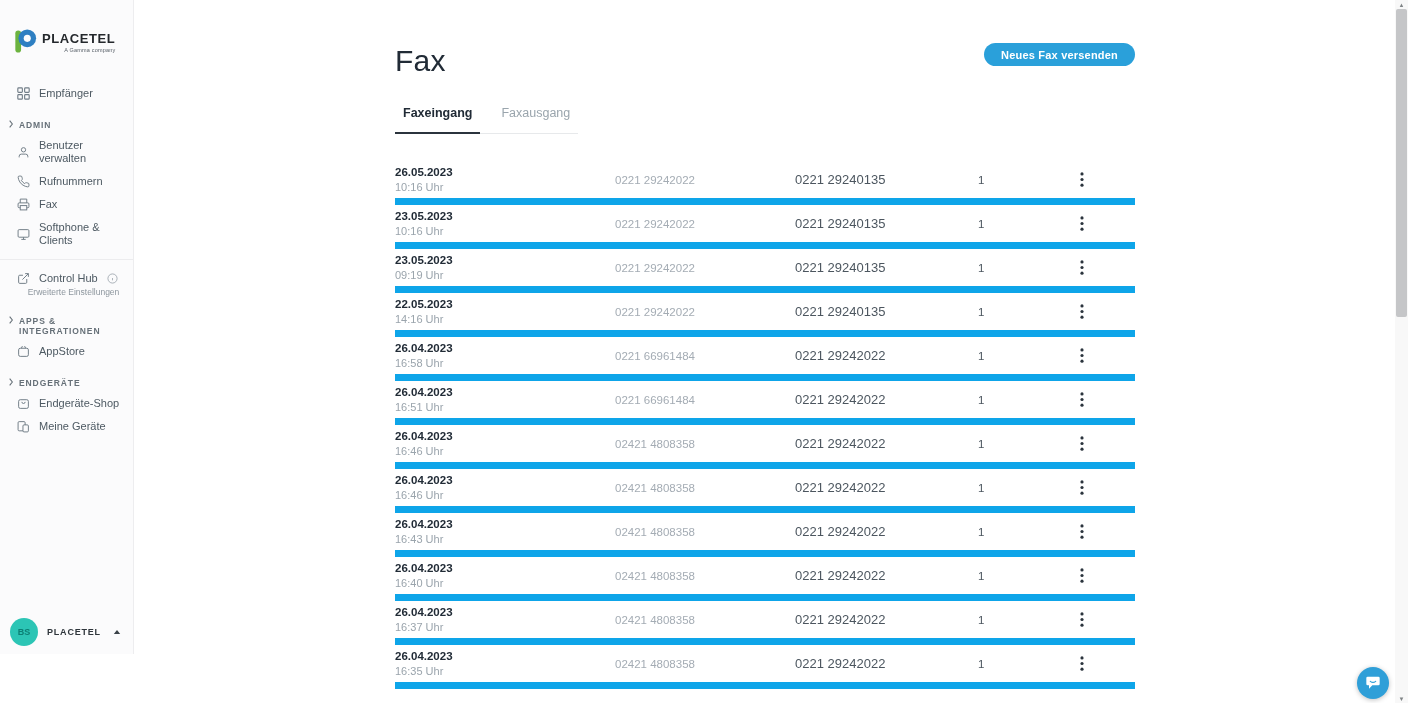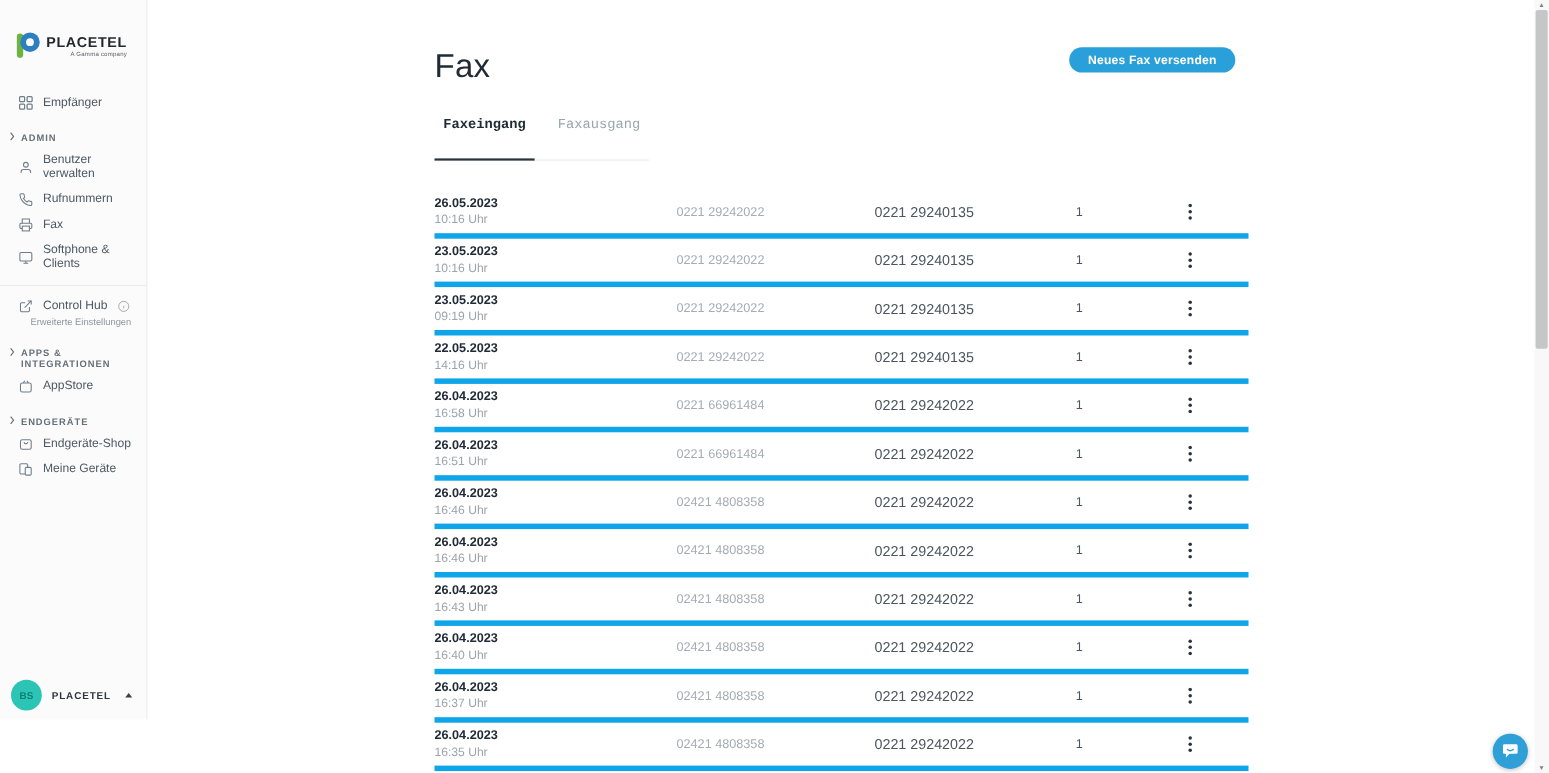--- a/index.html
+++ b/index.html
@@ -42,39 +42,39 @@
     display:flex; align-items:center; justify-content:center;
     font-size:9px; font-weight:700; color:#0c7f74;
   }
   .footer-label { font-size:9px; font-weight:700; letter-spacing:.8px; color:#2e353b; }
   .footer-caret { margin-left:auto; color:#3a4248; display:flex; }
   
   .main { position:absolute; left:135px; top:0; width:1260px; height:703px; background:#fff; }
   .content { position:relative; width:740px; margin:0 auto; }
   .page-title { padding-top:44px; font-size:30px; font-weight:400; color:#212b36; letter-spacing:.2px; }
   .primary-btn {
-    position:absolute; top:43px; right:12px; height:23px; padding:0 17px;
+    position:absolute; top:43px; right:0; height:23px; padding:0 17px;
     border:none; border-radius:12px; background:#2aa0da; color:#fff;
     font-family:"Liberation Sans", sans-serif; font-size:11px; font-weight:700;
     display:flex; align-items:center; cursor:pointer; letter-spacing:.2px;
   }
   .tabs { display:inline-flex; gap:13px; margin-top:19px; border-bottom:1px solid #e7e9eb; }
   .tab {
-    font-size:12.5px; color:#9aa5ad; padding:9px 8px 24px; cursor:pointer;
-    border-bottom:2px solid transparent; margin-bottom:-1px;font-family:Liberation Mono, monospace;
+    font-size:12.5px; color:#9aa5ad; padding:9px 8px 12px; cursor:pointer;
+    border-bottom:2px solid transparent; margin-bottom:-1px;
   }
   .tab.active { color:#212b36; font-weight:700; border-bottom-color:#2b343d; }
   
   .table { margin-top:27px; }
   .trow { display:grid; grid-template-columns:220px 180px 183px 93px 1fr; align-items:center; }
   .thead { padding-bottom:10px; border-bottom:1px solid #e4e6e8; }
   .th { font-size:11px; color:#97a1a9; }
   .th-active { color:#39434c; display:flex; align-items:center; gap:4px; cursor:pointer; }
   .sort-ic { display:flex; color:#4a545d; }
-  .row { height:44px; border-bottom:5px solid #0ea5e9; }
+  .row { height:44px; border-bottom:7px solid #0ea5e9; }
   .cell-date  { font-size:11.5px; font-weight:700; color:#212b36; line-height:13px; }
   .cell-time  { font-size:11px; color:#9aa4ac; line-height:13px; margin-top:2px; }
   .cell-sender { font-size:11.5px; color:#a4acb4; }
   .cell-recipient { font-size:13px; color:#4c565f; }
   .cell-pages { font-size:11.5px; color:#4c565f; }
   .kebab {
     justify-self:start; width:22px; height:26px; display:flex; align-items:center; justify-content:center;
     background:none; border:none; cursor:pointer; color:#2b343d; border-radius:4px;
   }
   

